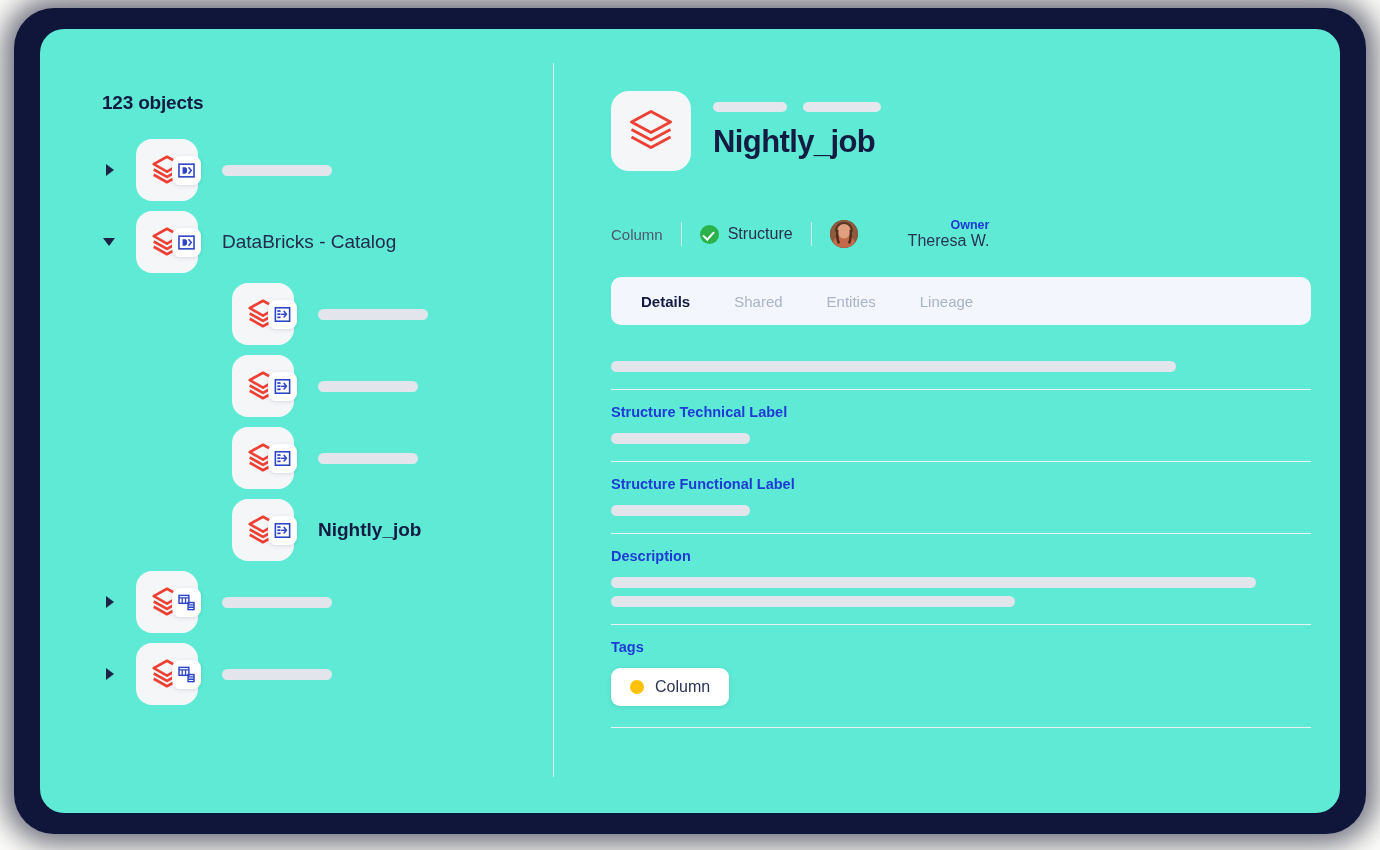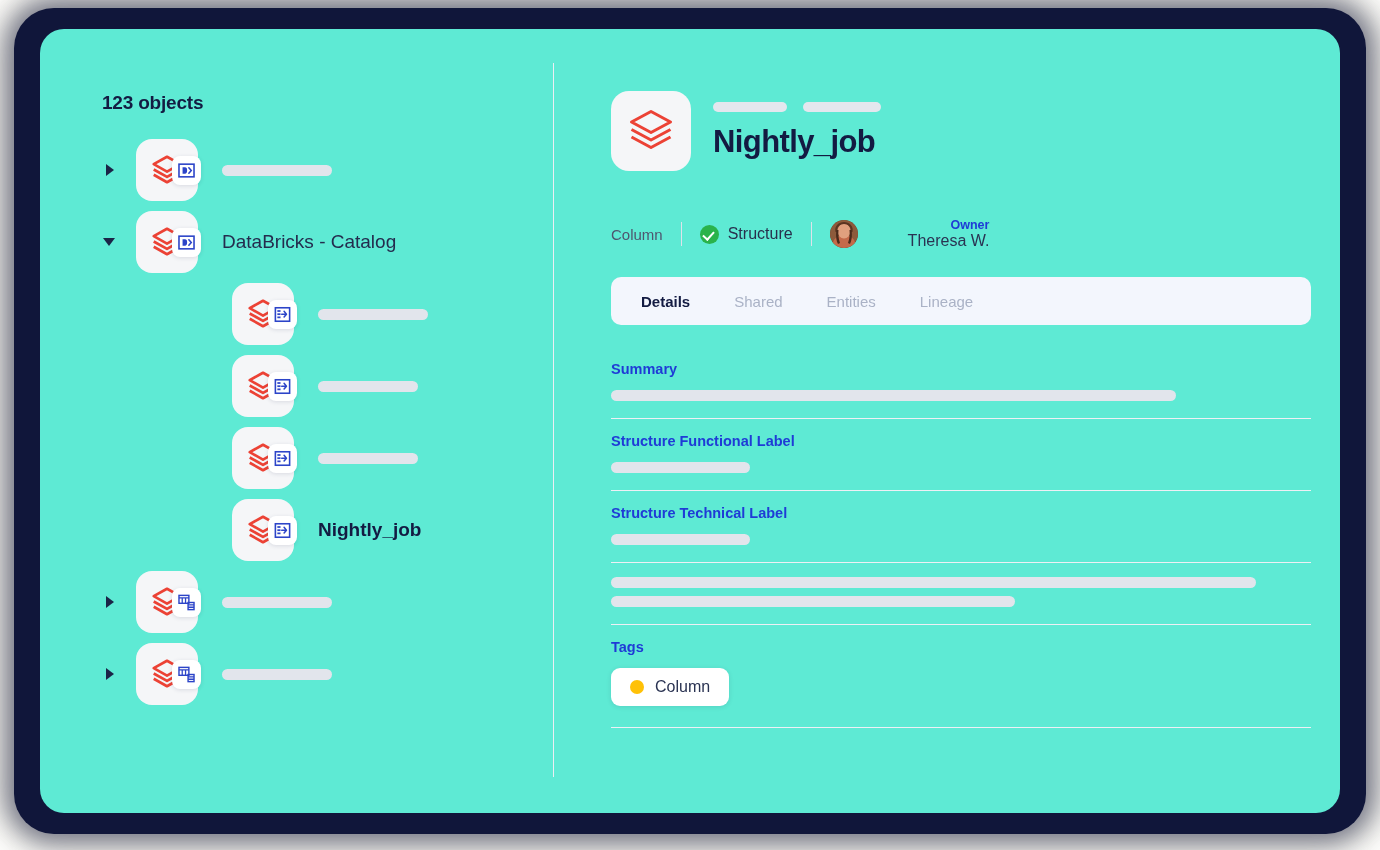--- a/index.html
+++ b/index.html
@@ -577,32 +577,32 @@
 
       <div id="tabs">
           <div class="tab active">Details</div>
           <div class="tab">Shared</div>
           <div class="tab">Entities</div>
           <div class="tab">Lineage</div>
         </div>
 
       <div id="sections">
           <div class="section">
-            <div class="section-title">Summary</div>
             <div class="body-skel" style="width: 565px;"></div>
+          </div>
+          <div class="section">
+            <div class="section-title">Structure Technical Label</div>
+            <div class="body-skel" style="width: 139px;"></div>
           </div>
           <div class="section">
             <div class="section-title">Structure Functional Label</div>
             <div class="body-skel" style="width: 139px;"></div>
           </div>
           <div class="section">
-            <div class="section-title">Structure Technical Label</div>
-            <div class="body-skel" style="width: 139px;"></div>
-          </div>
-          <div class="section">
+            <div class="section-title">Description</div>
             <div class="body-skel" style="width: 645px;"></div>
             <div class="body-skel" style="width: 404px;"></div>
           </div>
           <div class="section">
             <div class="section-title">Tags</div>
             <div id="tags-row">
               <div class="tag-chip">
                 <span class="tag-dot" style="background: rgb(255, 193, 7);"></span>
                 <span>Column</span>
               </div>

